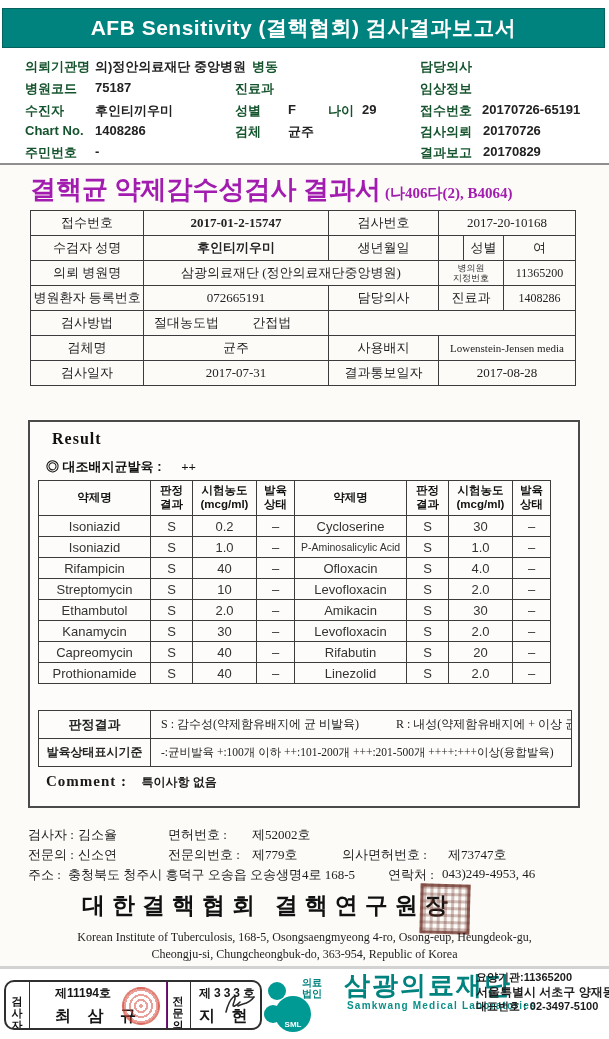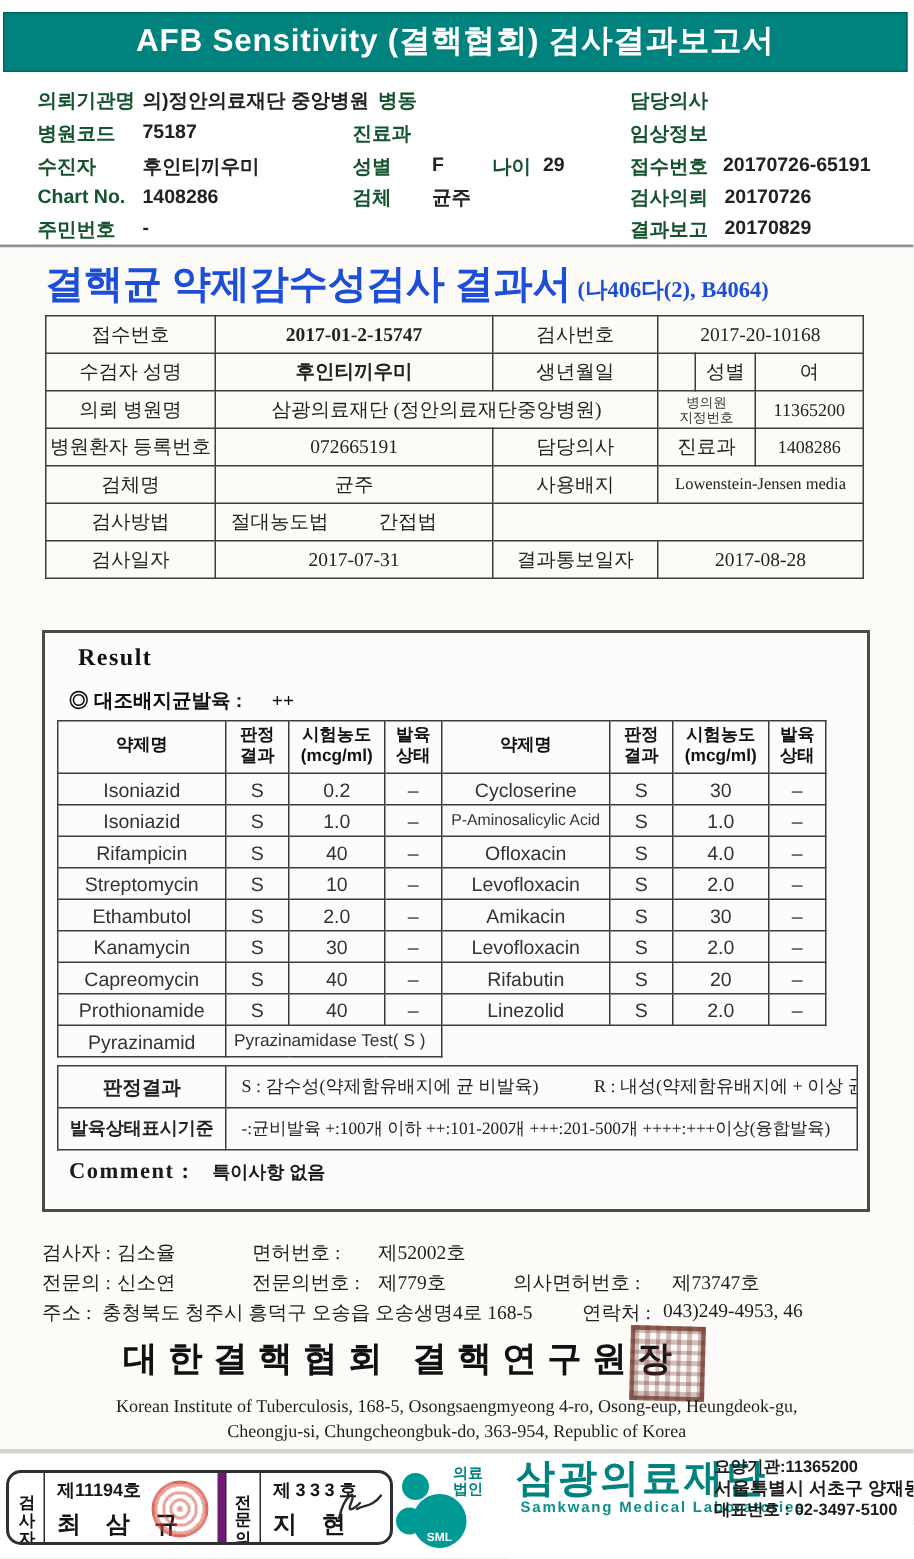--- a/index.html
+++ b/index.html
@@ -10,21 +10,21 @@
             border:1px solid #04635f;box-sizing:border-box;color:#fff;text-align:center;
             font-size:21px;font-weight:bold;line-height:37px;letter-spacing:.5px;}
   
   .lbl{position:absolute;font-size:13px;font-weight:bold;color:#14532d;white-space:nowrap;}
   .val{position:absolute;font-size:13px;font-weight:600;color:#222;white-space:nowrap;}
   .hr1{position:absolute;top:163px;left:0;width:609px;border-top:2px solid #8f8f8f;}
   .scanbg{position:absolute;top:165px;left:0;width:609px;height:801px;background:#fcfbf8;}
   .doc{font-family:"Liberation Serif","DejaVu Serif",serif;}
   
   .doctitle{position:absolute;left:30px;top:172px;font-family:"Liberation Serif",serif;
-            font-size:26px;font-weight:bold;color:#1d4ed8;white-space:nowrap;}
+            font-size:26px;font-weight:bold;color:#a21caf;white-space:nowrap;}
   .doctitle .code{font-size:15px;font-weight:bold;margin-left:4px;letter-spacing:0;}
   
   .itable{position:absolute;left:30px;top:210px;border-collapse:collapse;table-layout:fixed;
           width:545px;font-family:"Liberation Serif",serif;}
   .itable td{border:1px solid #3c3c3c;height:24px;text-align:center;font-size:13px;color:#222;
              padding:0 2px;overflow:hidden;white-space:nowrap;}
   .itable td.b{font-weight:bold;}
   .itable td.sm2 span{display:block;font-size:9px;line-height:1.15;color:#333;}
   .itable td.left{text-align:left;padding-left:10px;}
   
@@ -70,21 +70,21 @@
   .hr2{position:absolute;top:966px;left:0;width:609px;border-top:3px solid #d2d2d2;}
   
   .stampbox{position:absolute;left:4px;top:980px;width:258px;height:50px;border:2px solid #2f2f2f;
             border-radius:10px;display:flex;box-sizing:border-box;background:#fff;overflow:hidden;}
   .vlabel{writing-mode:vertical-rl;text-orientation:upright;font-size:11px;font-weight:bold;
           color:#111;text-align:center;width:24px;line-height:24px;border-right:1px solid #2f2f2f;
           letter-spacing:1px;box-sizing:border-box;padding-top:2px;}
   .scell{position:relative;box-sizing:border-box;padding:3px 0 0 8px;}
   .scell .no{font-size:12px;font-weight:bold;color:#161616;display:block;}
   .scell .nm{font-size:16px;font-weight:bold;color:#161616;display:block;letter-spacing:6px;margin-top:4px;}
-  .scell1{width:120px;border-right:5px solid #701a75;}
+  .scell1{width:120px;border-right:1px solid #701a75;margin-left:17px;}
   .scell2{flex:1;}
   .rdseal{position:absolute;right:6px;top:5px;width:38px;height:38px;border-radius:50%;
           border:2px solid rgba(210,65,50,.75);box-sizing:border-box;
           background:repeating-radial-gradient(circle at 50% 50%,rgba(210,65,50,.55) 0 2px,transparent 2px 5px);
           opacity:.9;}
   .sig{position:absolute;right:2px;top:8px;}
   
   .smlblob{position:absolute;left:262px;top:980px;}
   .orgpre{position:absolute;left:302px;top:977px;font-size:10px;font-weight:bold;color:#00827e;
           line-height:11px;}
@@ -177,32 +177,32 @@
       <td style="font-size:12px">11365200</td>
     </tr>
     <tr>
       <td>병원환자 등록번호</td>
       <td>072665191</td>
       <td>담당의사</td>
       <td colspan="2">진료과</td>
       <td style="font-size:12px">1408286</td>
     </tr>
     <tr>
-      <td>검체명</td>
-      <td>균주</td>
-      <td>사용배지</td>
-      <td colspan="3" style="font-size:11px">Lowenstein-Jensen media</td>
-    </tr>
-    <tr>
       <td>검사방법</td>
       <td class="left">
         <span>절대농도법</span>
         <span style="margin-left:30px">간접법</span>
       </td>
       <td colspan="4"></td>
+    </tr>
+    <tr>
+      <td>검체명</td>
+      <td>균주</td>
+      <td>사용배지</td>
+      <td colspan="3" style="font-size:11px">Lowenstein-Jensen media</td>
     </tr>
     <tr>
       <td>검사일자</td>
       <td>2017-07-31</td>
       <td>결과통보일자</td>
       <td colspan="3">2017-08-28</td>
     </tr>
   </tbody>
     </table>
 
@@ -325,25 +325,20 @@
       </tr>
       <tr>
         <td>Prothionamide</td>
             <td>S</td>
             <td>40</td>
             <td>–</td>
         <td>Linezolid</td>
             <td>S</td>
             <td>2.0</td>
             <td>–</td>
-      </tr>
-      <tr>
-        <td>Pyrazinamid</td>
-        <td colspan="3" class="pz">Pyrazinamidase Test( S )</td>
-        <td colspan="4" class="noborder"></td>
       </tr>
     </tbody>
       </table>
 
     <table class="ltable">
       <colgroup>
           <col style="width:112px">
           <col>
         </colgroup>
       <tbody>

